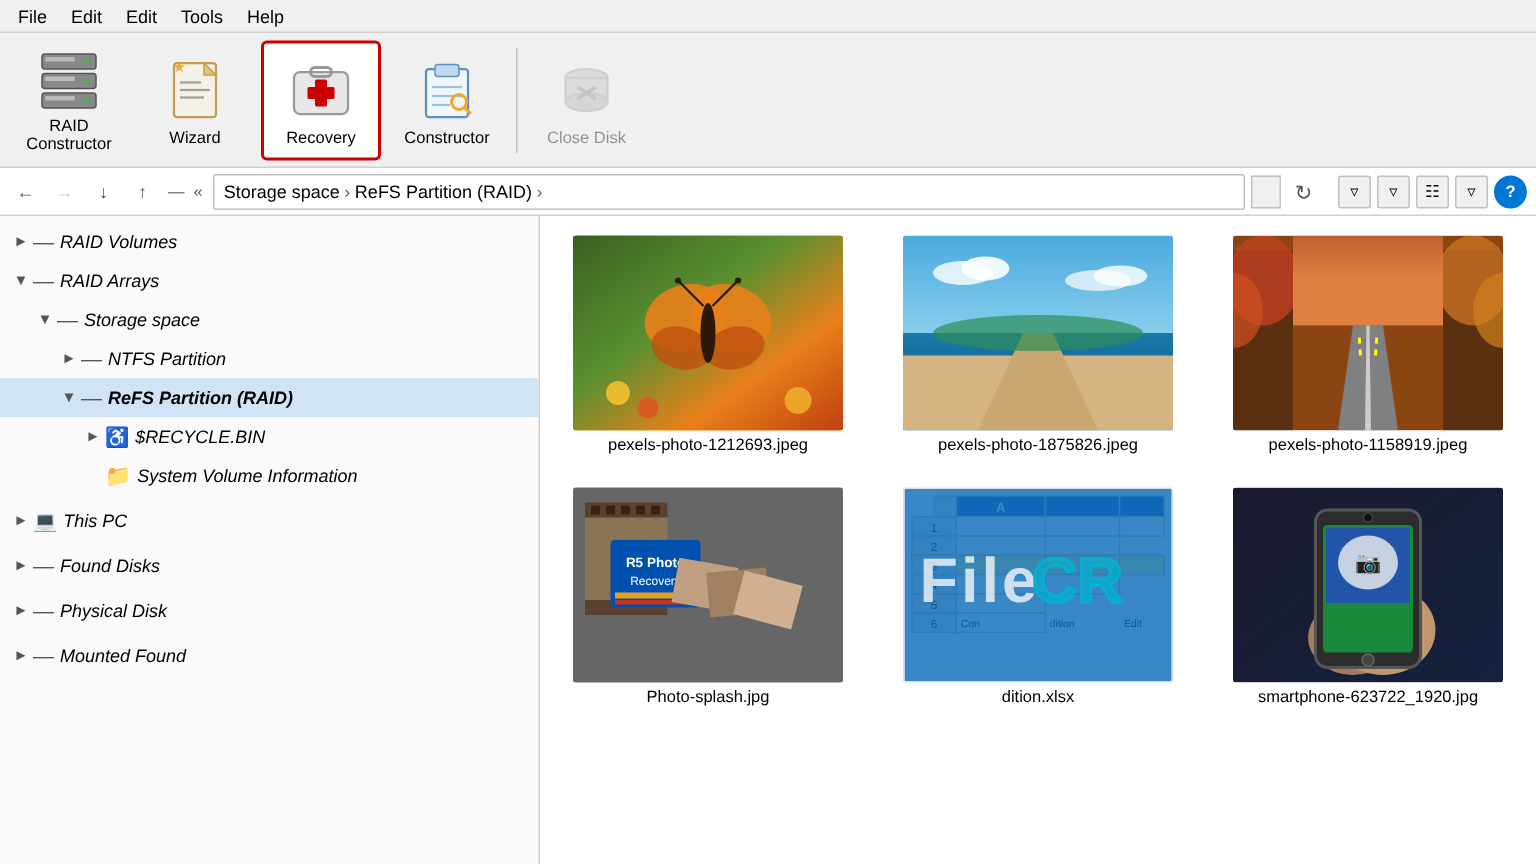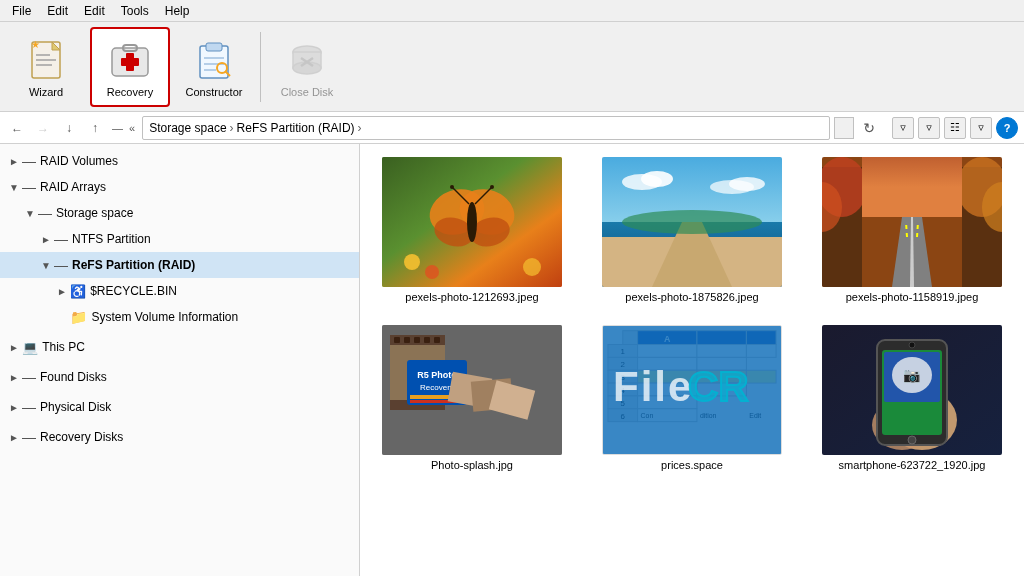--- a/index.html
+++ b/index.html
@@ -31,21 +31,21 @@
     .help-btn { width: 22px; height: 22px; display: flex; align-items: center; justify-content: center; border: 1px solid #0078d4; background: #0078d4; color: #fff; cursor: pointer; border-radius: 50%; font-size: 11px; font-weight: bold; }
 
     
     .main { display: flex; height: calc(576px - 22px - 90px - 32px); }
 
     
     .tree-panel { width: 360px; min-width: 360px; background: #fafafa; border-right: 1px solid #d0d0d0; overflow-y: auto; padding: 4px 0; }
     .tree-item { display: flex; align-items: center; padding: 3px 6px; cursor: pointer; white-space: nowrap; height: 26px; }
     .tree-item.selected { background: #d0e4f5; }
     .tree-item .expand-btn { width: 16px; height: 16px; display: flex; align-items: center; justify-content: center; color: #555; font-size: 10px; flex-shrink: 0; }
-    .tree-item .tree-label { font-size: 12px; color: #000; }
+    .tree-item .tree-label { font-size: 12px; color: #000; font-style: italic; }
     .tree-item .tree-dash { color: #555; margin-right: 4px; font-size: 14px; }
     
     .indent-0 { padding-left: 6px; }
     .indent-1 { padding-left: 22px; }
     .indent-2 { padding-left: 38px; }
     .indent-3 { padding-left: 54px; }
 
     
     .file-panel { flex: 1; background: #fff; overflow-y: auto; padding: 8px; display: grid; grid-template-columns: repeat(3, 1fr); gap: 12px; align-content: start; }
     .file-item { display: flex; flex-direction: column; align-items: center; cursor: pointer; padding: 4px; border: 1px solid transparent; border-radius: 4px; }
@@ -72,20 +72,36 @@
 <div class="menubar">
   <span class="menubar-item">File</span>
   <span class="menubar-item">Edit</span>
   <span class="menubar-item">Edit</span>
   <span class="menubar-item">Tools</span>
   <span class="menubar-item">Help</span>
 </div>
 
 <div class="toolbar">
 
+  <div class="toolbar-btn">
+    <div class="icon-area">
+      <svg width="44" height="44" viewBox="0 0 44 44">
+        <rect x="4" y="4" width="36" height="10" rx="2" fill="#888" stroke="#555" stroke-width="1"></rect>
+        <rect x="6" y="6" width="20" height="3" rx="1" fill="#bbb"></rect>
+        <circle cx="34" cy="9" r="2" fill="#5a5"></circle>
+        <rect x="4" y="17" width="36" height="10" rx="2" fill="#888" stroke="#555" stroke-width="1"></rect>
+        <rect x="6" y="19" width="20" height="3" rx="1" fill="#bbb"></rect>
+        <circle cx="34" cy="22" r="2" fill="#5a5"></circle>
+        <rect x="4" y="30" width="36" height="10" rx="2" fill="#888" stroke="#555" stroke-width="1"></rect>
+        <rect x="6" y="32" width="20" height="3" rx="1" fill="#bbb"></rect>
+        <circle cx="34" cy="35" r="2" fill="#5a5"></circle>
+      </svg>
+    </div>
+    <span class="btn-label">RAID Constructor</span>
+  </div>
 
   <div class="toolbar-btn">
     <div class="icon-area">
       <svg width="44" height="44" viewBox="0 0 44 44">
 
         <rect x="8" y="4" width="28" height="36" rx="2" fill="#f5f0e8" stroke="#c0a050" stroke-width="1.5"></rect>
 
         <polygon points="28,4 36,12 28,12" fill="#e0c870" stroke="#c0a050" stroke-width="1"></polygon>
 
         <line x1="12" y1="17" x2="26" y2="17" stroke="#a0a0a0" stroke-width="1.5"></line>
@@ -236,21 +252,21 @@
 
     <div class="tree-item indent-0" style="margin-top:4px;">
       <span class="expand-btn">►</span>
       <span class="tree-dash">—</span>
       <span class="tree-label">Physical Disk</span>
     </div>
 
     <div class="tree-item indent-0" style="margin-top:4px;">
       <span class="expand-btn">►</span>
       <span class="tree-dash">—</span>
-      <span class="tree-label">Recovery Disks</span>
+      <span class="tree-label">Mounted Found</span>
     </div>
 
   </div>
 
   <div class="file-panel">
 
     <div class="file-item">
       <div class="file-thumb thumb-butterfly">
         <svg width="180" height="130" viewBox="0 0 180 130" xmlns="http://www.w3.org/2000/svg">
           <defs>
@@ -430,21 +446,21 @@
           <svg width="180" height="130" viewBox="0 0 180 130" xmlns="http://www.w3.org/2000/svg" style="position:absolute;inset:0;">
             <rect width="180" height="130" fill="rgba(0,100,180,0.5)"></rect>
 
             <text x="10" y="75" font-size="42" fill="rgba(255,255,255,0.75)" font-weight="900" font-family="Arial Black, sans-serif" letter-spacing="2">File</text>
 
             <text x="85" y="75" font-size="42" fill="none" stroke="rgba(0,180,210,0.9)" stroke-width="2" font-weight="900" font-family="Arial Black, sans-serif">CR</text>
             <text x="85" y="75" font-size="42" fill="rgba(0,180,210,0.6)" font-weight="900" font-family="Arial Black, sans-serif">CR</text>
           </svg>
         </div>
       </div>
-      <span class="file-name">prices.space</span>
+      <span class="file-name">dition.xlsx</span>
     </div>
 
     <div class="file-item">
       <div class="file-thumb">
         <svg width="180" height="130" viewBox="0 0 180 130" xmlns="http://www.w3.org/2000/svg">
           <defs>
             <linearGradient id="bgphone" x1="0" y1="0" x2="1" y2="1">
               <stop offset="0%" stop-color="#1a1a2e"></stop>
               <stop offset="100%" stop-color="#16213e"></stop>
             </linearGradient>

